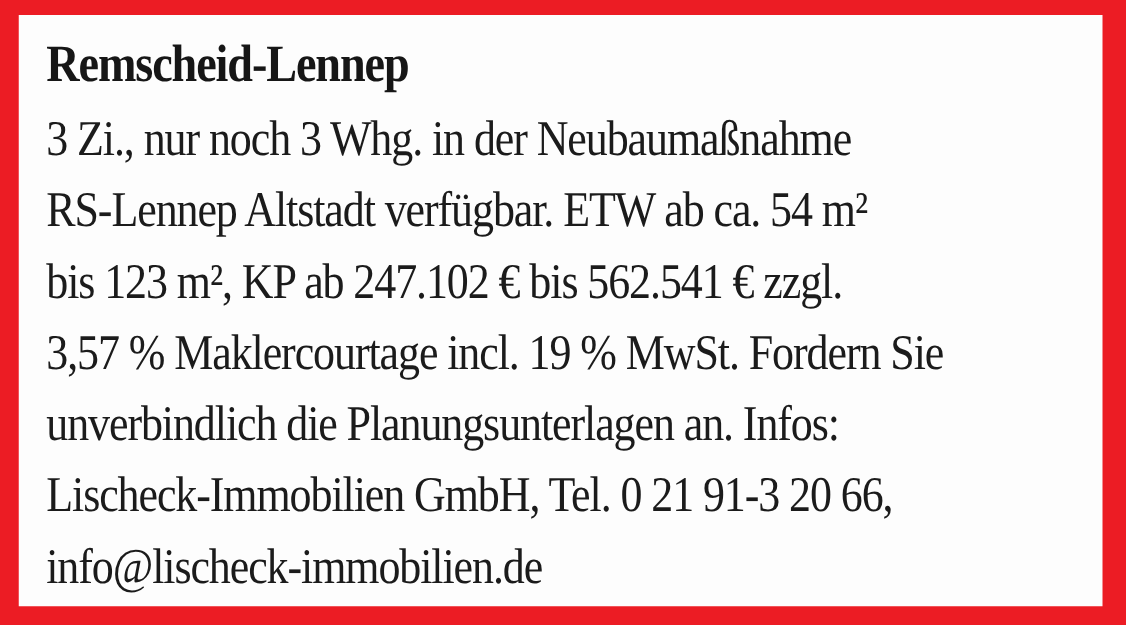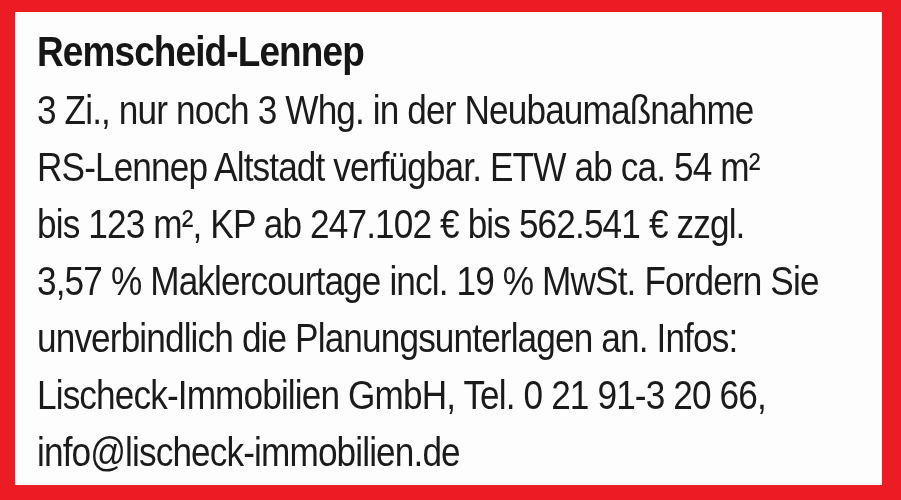--- a/index.html
+++ b/index.html
@@ -16,20 +16,21 @@
     padding: 12px 19px 15px 15px;
     overflow: hidden;
   }
   .ad-body {
     background: #fdfdfd;
     width: 100%;
     height: 100%;
     box-sizing: border-box;
     padding: 10px 0 0 22px;
     overflow: hidden;
+    font-family: Liberation Serif, serif;
   }
   .ad-title {
     font-weight: 700;
     font-size: 42px;
     line-height: 60px;
     color: #161616;
     white-space: nowrap;
     transform: scaleX(0.88);
     transform-origin: 0 50%;
     width: 114%;

